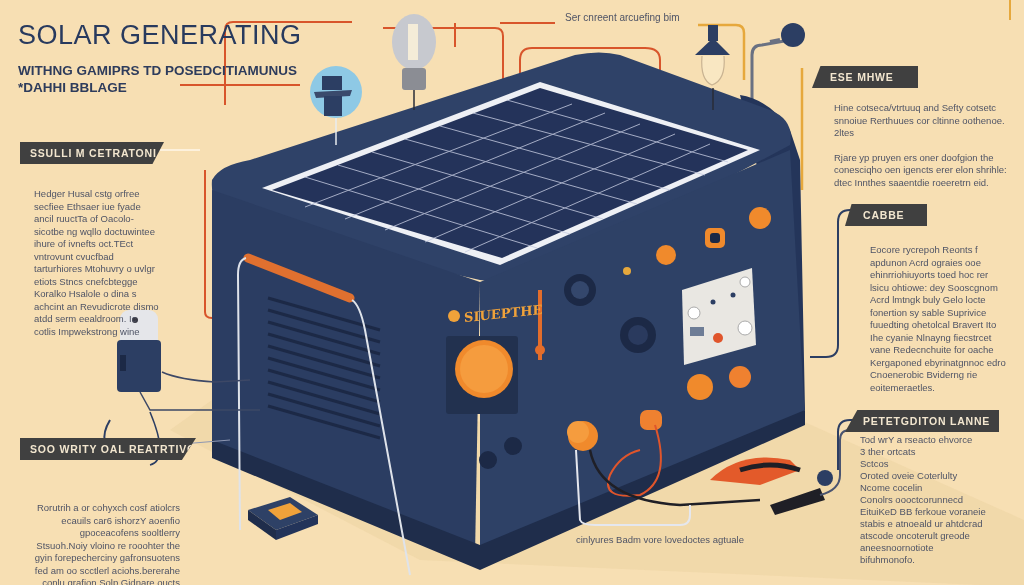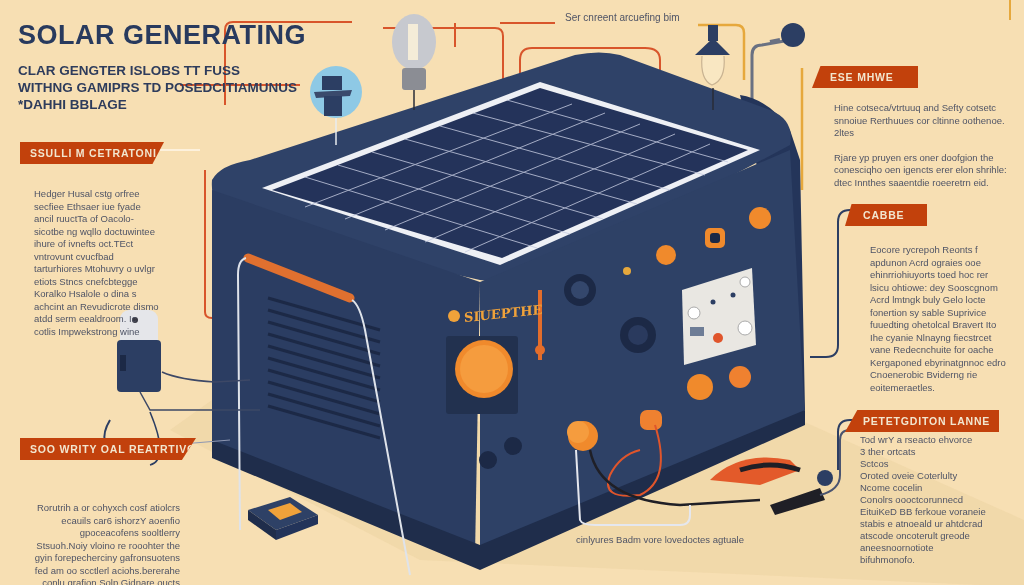--- a/index.html
+++ b/index.html
@@ -5,30 +5,30 @@
   html, body { margin: 0; padding: 0; }
   body {
     width: 1024px; height: 585px; overflow: hidden;
     background: #f7dfb3;
     font-family: "Liberation Sans", sans-serif;
     position: relative;
   }
   .abs { position: absolute; }
   .title {
     left: 18px; top: 20px;
-    font-size: 27px; font-weight: bold; color: #283a5e;
+    font-size: 27px; font-weight: normal; color: #283a5e;
     letter-spacing: 0.5px;
   }
   .subtitle {
     left: 18px; top: 62px; width: 300px;
     font-size: 13.5px; font-weight: bold; color: #2e3c5c;
     line-height: 17px; text-transform: uppercase;
   }
   .banner {
-    background: #c2410c; color: #f2e6cf;
+    background: #404040; color: #f2e6cf;
     font-size: 10.5px; letter-spacing: 0.8px; font-weight: bold;
     padding: 3px 16px 3px 10px; height: 16px; line-height: 16px;
     clip-path: polygon(0 0, 100% 0, 92% 100%, 0 100%);
     white-space: nowrap;
   }
   .banner.left-slant { clip-path: polygon(8% 0, 100% 0, 100% 100%, 0 100%); padding-left:18px; }
   .body-text {
     font-size: 9.5px; color: #4f5466; line-height: 12.5px;
   }
   .body-text p { margin: 12px; }
@@ -198,21 +198,20 @@
 
   <path d="M140 150 L200 150" stroke="#fff7ea" stroke-width="1.5"></path>
   <path d="M850 210 Q838 210 838 222 L838 345 Q838 357 826 357 L810 357" stroke="#2c3e63" stroke-width="2" fill="none"></path>
   <path d="M865 420 L850 420 Q838 420 838 432 L838 470" stroke="#2c3e63" stroke-width="2" fill="none"></path>
   <circle cx="825" cy="478" r="8" fill="#2c3e63"></circle>
   <path d="M170 445 L230 440" stroke="#8e97b2" stroke-width="1"></path>
 </svg>
 
 <div class="abs title">SOLAR GENERATING</div>
 <div class="abs subtitle">
-  <div>CLAR GENGTER ISLOBS TT FUSS</div>
   <div>WITHNG GAMIPRS TD POSEDCITIAMUNUS</div>
   <div>*DAHHI BBLAGE</div>
 </div>
 
 <div class="abs body-text" style="left:565px; top:12px; font-size:10px;">Ser cnreent arcuefing bim</div>
 
 <div class="abs banner" style="left:20px; top:142px; width:118px;">SSULLI M CETRATONI</div>
 <div class="abs body-text" style="left:22px; top:176px; width:150px;">
   <p>Hedger Husal cstg orfree secfiee Ethsaer iue fyade ancil ruuctTa of Oacolo- sicotbe ng wqllo doctuwintee ihure of ivnefts oct.TEct vntrovunt cvucfbad tarturhiores Mtohuvry o uvlgr etiots Stncs cnefcbtegge Koralko Hsalole o dina s achcint an Revudicrote dismo atdd serm eealdroom. Ic cotlis Impwekstrong wine</p>
 </div>

